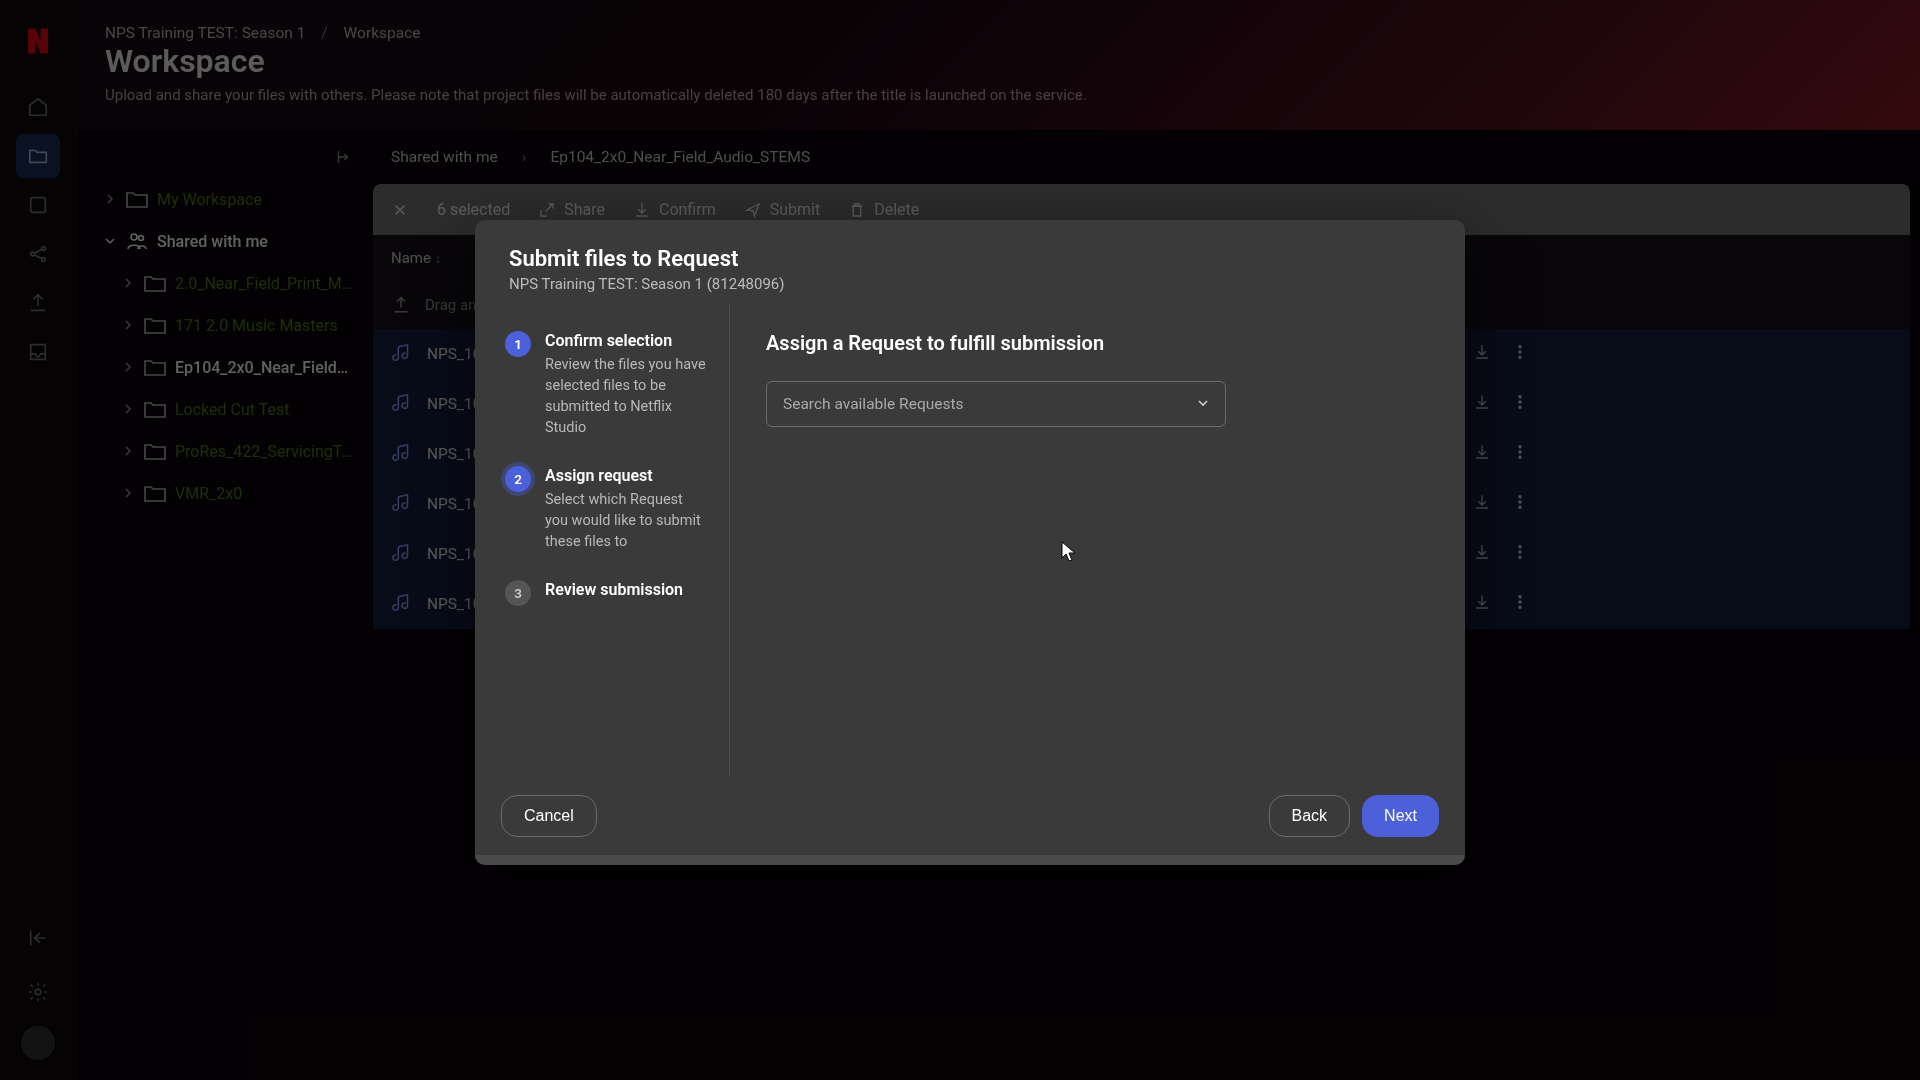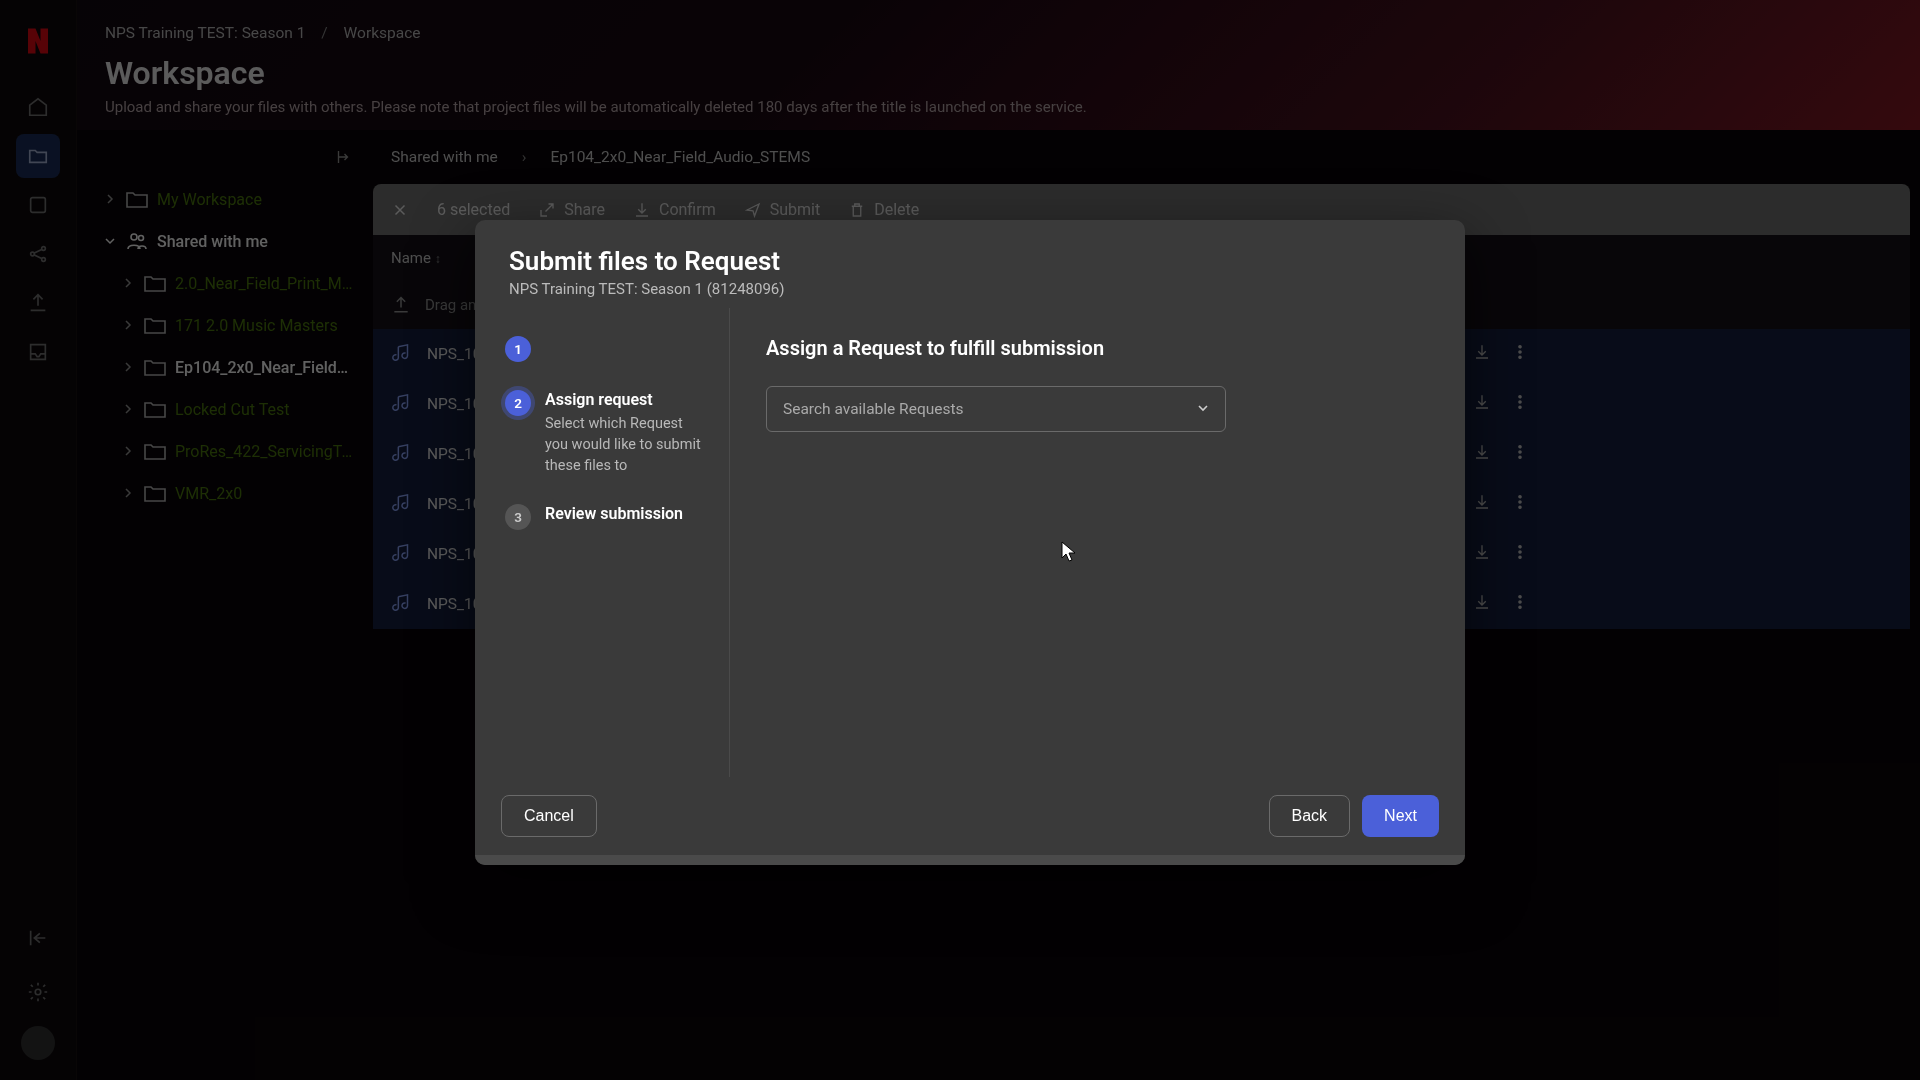--- a/index.html
+++ b/index.html
@@ -14,21 +14,21 @@
 .rail .nav-item svg { width:22px; height:22px; stroke:#777; fill:none; }
 .rail .nav-item.active { background:#1c2f5c; }
 .rail .nav-item.active svg { stroke:#aab8dd; }
 .rail .bottom { position:absolute; bottom:20px; left:0; right:0; }
 .rail .bottom .nav-item { margin-bottom:10px; }
 .rail .avatar-small { width:34px; height:34px; border-radius:50%; background:#333; margin:12px auto 0; }
 
 
 .main { position:absolute; left:77px; top:0; right:0; height:100%; background:#0a0508; }
 .header-band { height:130px; background:linear-gradient(135deg,#120810 0%,#1a0812 40%,#4d1220 75%,#8a1a24 100%); padding:24px 28px; }
-.breadcrumb-row { color:#bbb; font-size:15.5px; margin-bottom:12px; }
+.breadcrumb-row { color:#bbb; font-size:15.5px; margin-bottom:0; }
 .breadcrumb-row .sep { margin:0 12px; color:#888; }
 .page-title { font-size:32px; font-weight:600; color:#eee; margin-bottom:6px; }
 .page-sub { font-size:15px; color:#b8a8aa; }
 
 .content-row { position:absolute; top:130px; left:0; right:0; bottom:0; display:flex; }
 .sidebar { width:296px; padding:18px 0 0 18px; }
 .sb-hdr { display:flex; justify-content:flex-end; padding-right:20px; margin-bottom:8px; }
 .sb-hdr svg { width:20px; height:18px; stroke:#999; fill:none; }
 .tree-item { display:flex; align-items:center; height:42px; padding-left:8px; color:#4d7c0f; font-size:16px; cursor:pointer; border-radius:6px; }
 .tree-item .caret { width:14px; display:flex; justify-content:center; }
@@ -60,39 +60,39 @@
 .row-sel .sz { width:130px; color:#ccc; }
 .row-sel .acts { display:flex; gap:20px; }
 .row-sel .acts svg { width:18px; height:18px; stroke:#ccc; fill:none; }
 
 
 .dim-overlay { position:absolute; inset:0; background:rgba(0,0,0,0.62); z-index:20; }
 
 
 .modal { position:absolute; left:475px; top:220px; width:990px; height:645px; background:#3a3a3a; border-radius:10px; box-shadow:0 20px 60px rgba(0,0,0,0.6); z-index:30; display:flex; flex-direction:column; overflow:hidden; }
 .modal-head { padding:26px 34px 10px; }
-.modal-title { font-size:26px; font-weight:600; color:#fff; margin-bottom:4px; }
+.modal-title { font-size:22px; font-weight:600; color:#fff; margin-bottom:4px; }
 .modal-sub { font-size:15px; color:#bbb; }
 .modal-body { flex:1; display:flex; }
 .steps-col { width:255px; border-right:1px solid #4a4a4a; padding:28px 20px 0 30px; }
 .step { display:flex; gap:14px; margin-bottom:28px; }
 .step .num { width:26px; height:26px; border-radius:50%; display:flex; align-items:center; justify-content:center; font-size:13.5px; font-weight:600; flex-shrink:0; }
 .step.done .num { background:#4b60d9; color:#fff; }
 .step.active .num { background:#4b60d9; color:#fff; box-shadow:0 0 0 4px rgba(75,96,217,0.35); }
 .step.todo .num { background:#555; color:#ccc; }
 .step .txt .t { font-size:16px; font-weight:600; color:#fff; margin-bottom:4px; }
 .step .txt .d { font-size:14.5px; color:#b8b8b8; line-height:1.45; }
 .right-col { flex:1; padding:28px 36px; }
 .right-title { font-size:20px; font-weight:600; color:#fff; margin-bottom:26px; }
 .search-select { display:flex; align-items:center; justify-content:space-between; border:1px solid #6a6a6a; border-radius:6px; padding:13px 16px; width:460px; cursor:pointer; }
 .search-select .ph { color:#aaa; font-size:15.5px; }
 .search-select .dd-caret svg { width:12px; height:12px; }
 .modal-foot { display:flex; align-items:center; justify-content:space-between; padding:18px 26px; border-top:0; }
 .modal-foot .btns-right { display:flex; gap:12px; }
-.btn { padding:11px 22px; border-radius:8px; font-size:16px; font-weight:500; cursor:pointer; border:none; }
+.btn { padding:11px 22px; border-radius:16px; font-size:16px; font-weight:500; cursor:pointer; border:none; }
 .btn-outline { background:transparent; border:1px solid #6a6a6a; color:#fff; }
 .btn-primary { background:#4b60d9; color:#fff; }
 .modal-bottom-strip { height:10px; background:#4a4a4a; }
 
 
 .cursor-overlay { position:absolute; left:1060px; top:540px; z-index:40; pointer-events:none; }
 .cursor-overlay svg { width:18px; height:24px; }
 </style>
 </head>
 <body>
@@ -493,20 +493,24 @@
 
 <div class="modal">
   <div class="modal-head">
     <div class="modal-title">Submit files to Request</div>
     <div class="modal-sub">NPS Training TEST: Season 1 (81248096)</div>
   </div>
   <div class="modal-body">
     <div class="steps-col">
       <div class="step done">
         <div class="num">1</div>
+        <div class="txt">
+          <div class="t">Confirm selection</div>
+          <div class="d">Review the files you have selected files to be submitted to Netflix Studio</div>
+        </div>
       </div>
       <div class="step active">
         <div class="num">2</div>
         <div class="txt">
           <div class="t">Assign request</div>
           <div class="d">Select which Request you would like to submit these files to</div>
         </div>
       </div>
       <div class="step todo">
         <div class="num">3</div>

